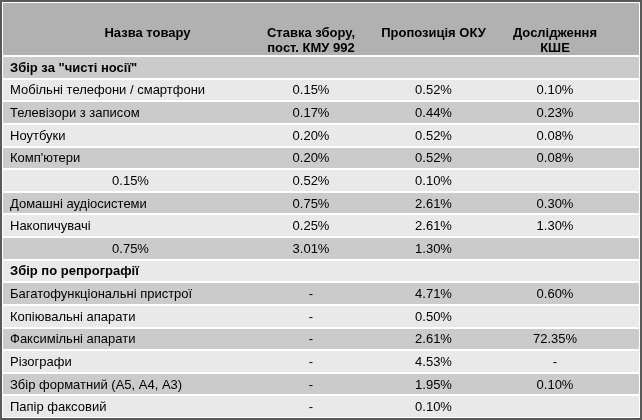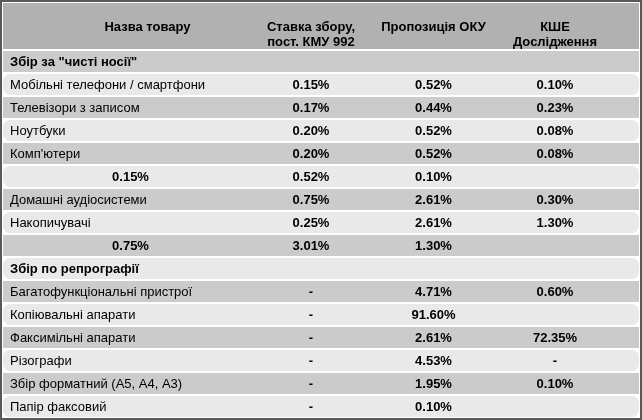--- a/index.html
+++ b/index.html
@@ -23,34 +23,34 @@
   .grid-cols {
     display: grid;
     grid-template-columns: 255px 106px 139px 104px 32px;
   }
   .header-row {
     flex: 0 0 37px;
     background: var(--header-bg, #b1b1b1);
     font-weight: bold;
     font-size: 13px;
     line-height: 15px;
-    padding-top: 16px;
+    padding-top: 22px;
     box-sizing: border-box;
   }
   .hcell { text-align: center; }
   .hcell.first { padding-left: 34px; }
   .row {
     flex: 1 1 auto;
     align-items: center;
     font-size: 13px;
   }
   .row.dark  { background: var(--band-dark, #cbcbcb); }
-  .row.light { background: var(--band-light, #e9e9e9); border-radius: 7px; }
+  .row.light { background: var(--band-light, #e9e9e9); }
   .name-cell { padding-left: 7px; white-space: nowrap; overflow: hidden; }
-  .val-cell  { text-align: center; font-weight: bold; }
+  .val-cell  { text-align: center; font-weight: normal; }
   .section-cell {
     grid-column: 1 / -1;
     font-weight: bold;
     padding-left: 7px;
     white-space: nowrap;
   }
 </style>
 </head>
 <body>
 
@@ -60,22 +60,22 @@
         <div class="hline">Назва товару</div>
       </div>
       <div class="hcell">
         <div class="hline">Ставка збору,</div>
         <div class="hline">пост. КМУ 992</div>
       </div>
       <div class="hcell">
         <div class="hline">Пропозиція ОКУ</div>
       </div>
       <div class="hcell">
+        <div class="hline">Дослідження</div>
         <div class="hline">КШЕ</div>
-        <div class="hline">Дослідження</div>
       </div>
     </div>
 <div class="row grid-cols dark">
       <div class="section-cell">Збір за "чисті носії"</div>
     </div>
     <div class="row grid-cols light">
       <div class="name-cell">Мобільні телефони / смартфони</div>
       <div class="val-cell">0.15%</div>
       <div class="val-cell">0.52%</div>
       <div class="val-cell">0.10%</div>
@@ -125,21 +125,21 @@
     </div>
     <div class="row grid-cols dark">
       <div class="name-cell">Багатофункціональні пристрої</div>
       <div class="val-cell">-</div>
       <div class="val-cell">4.71%</div>
       <div class="val-cell">0.60%</div>
     </div>
     <div class="row grid-cols light">
       <div class="name-cell">Копіювальні апарати</div>
       <div class="val-cell">-</div>
-      <div class="val-cell">91.60%</div>
+      <div class="val-cell">0.50%</div>
     </div>
     <div class="row grid-cols dark">
       <div class="name-cell">Факсимільні апарати</div>
       <div class="val-cell">-</div>
       <div class="val-cell">2.61%</div>
       <div class="val-cell">72.35%</div>
     </div>
     <div class="row grid-cols light">
       <div class="name-cell">Різографи</div>
       <div class="val-cell">-</div>

